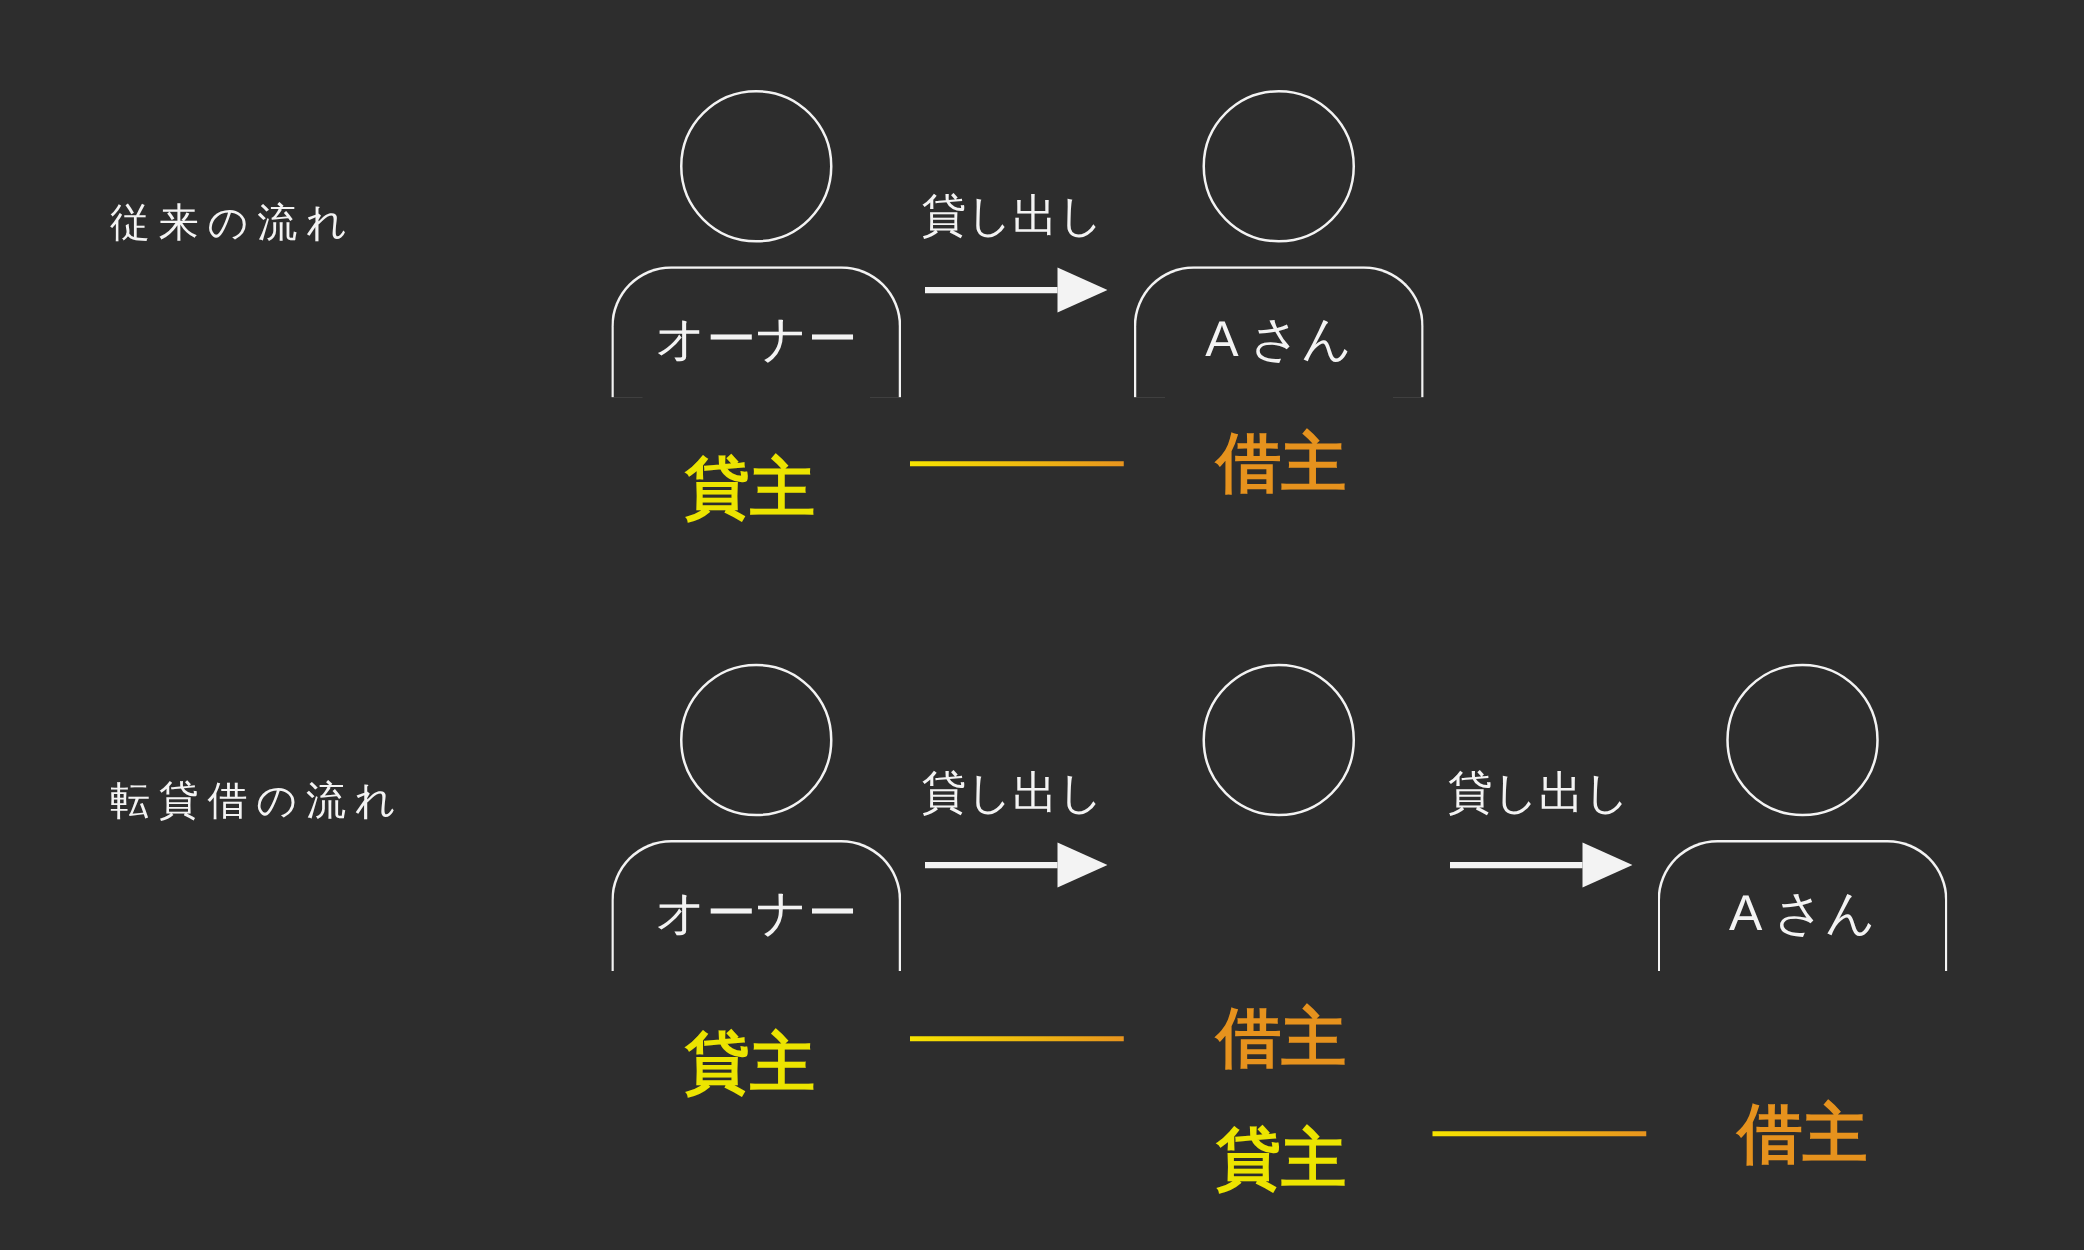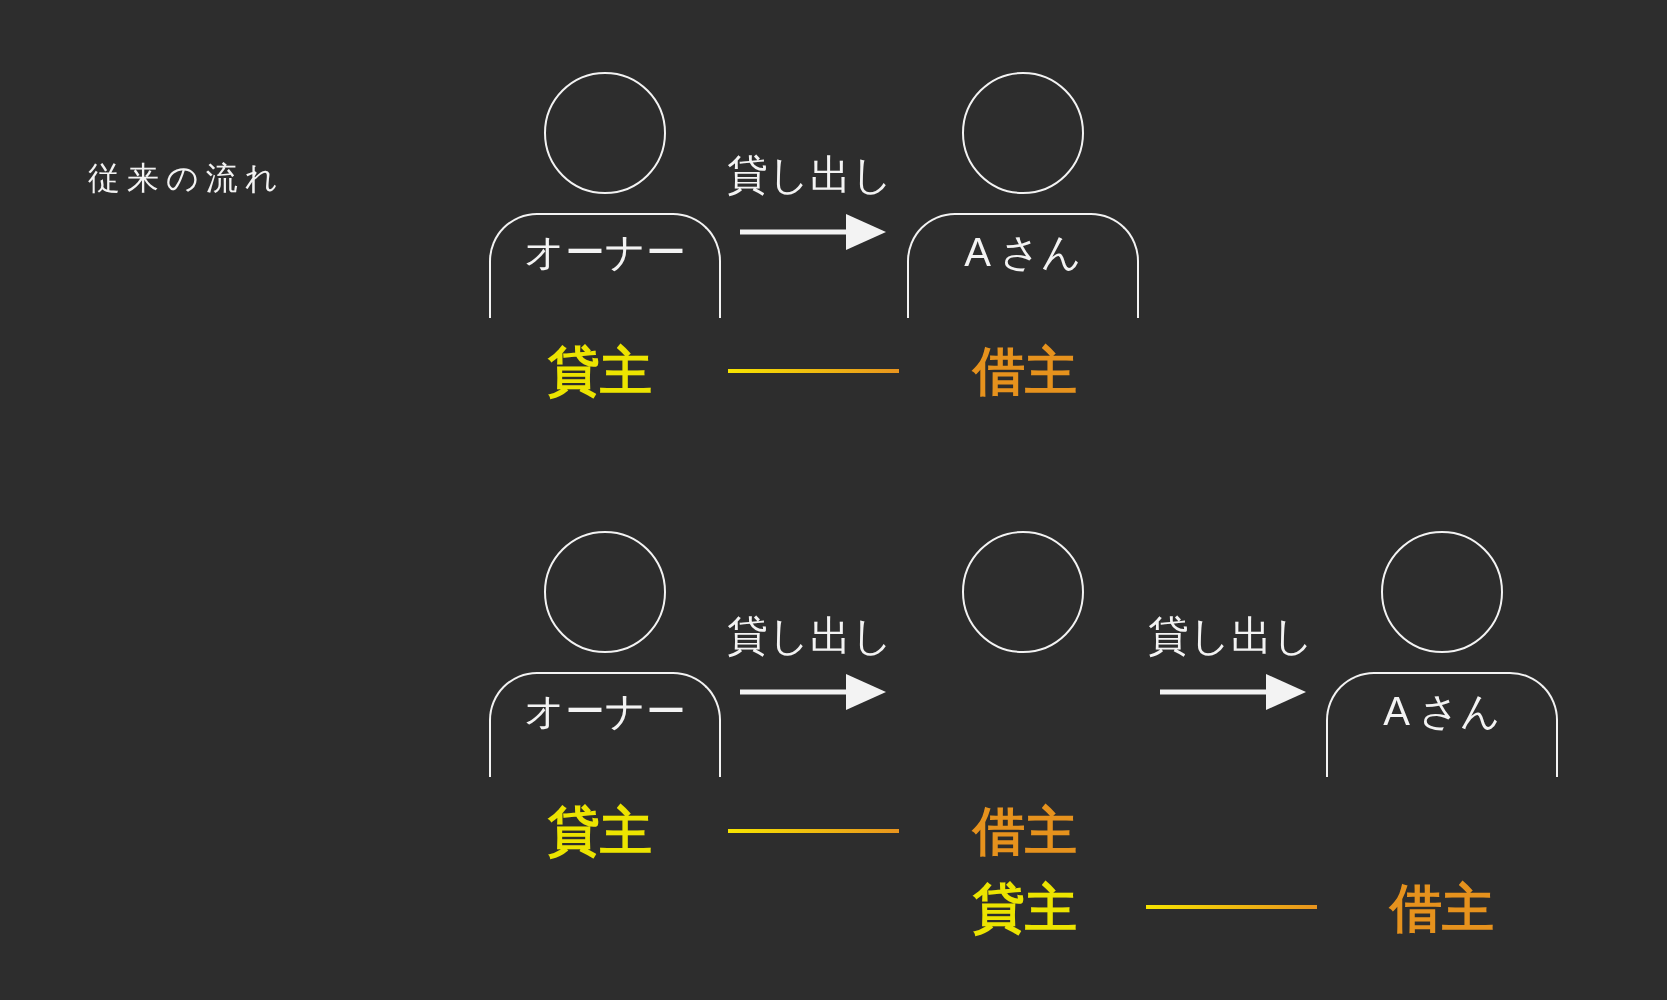--- a/index.html
+++ b/index.html
@@ -27,36 +27,36 @@
     border-radius:50%;
     box-sizing:border-box;
   }
   .pbody{
     margin-top:19px;
     width:232px;height:105px;
     box-sizing:border-box;
     border:2.5px solid var(--line-white,#f3f3f3);
     border-bottom:none;
     border-radius:48px 48px 0 0;
-    display:flex;justify-content:center;
+    display:flex;align-items:center;justify-content:center;
   }
   .plabel{
     color:var(--line-white,#f3f3f3);
     font-size:40px;
     padding-top:10px;
     white-space:nowrap;
   }
   
   .center-label{
     position:absolute;width:300px;text-align:center;
     line-height:1;white-space:nowrap;
   }
-  .lend{font-size:41px;color:var(--line-white,#f3f3f3);}
+  .lend{font-size:36px;color:var(--line-white,#f3f3f3);}
   .role{font-size:52px;font-weight:bold;}
-  .role-yellow{color:var(--yellow,#ece400);}
+  .role-yellow{color:var(--yellow,#ece400);margin-top:20px;}
   .role-orange{color:var(--orange,#e6921d);}
   .arrow{position:absolute;display:block;}
   .gline{
     position:absolute;width:171px;height:3.5px;
     background:linear-gradient(90deg,var(--gradient-start,#f6e400),var(--gradient-end,#e8941e));
   }
 </style>
 </head>
 <body>
 
@@ -81,20 +81,21 @@
     <div class="head"></div>
     <div class="pbody">
       <span class="plabel">A さん</span>
     </div>
   </div>
 
   <div class="center-label role role-yellow" style="left:450px;top:345px">貸主</div>
   <div class="gline" style="left:728px;top:369px"></div>
   <div class="center-label role role-orange" style="left:875px;top:345px">借主</div>
 
+  <div class="title" style="left:88px;top:622px">転貸借の流れ</div>
 
   <div class="person" style="left:489px;top:531px">
     <div class="head"></div>
     <div class="pbody">
       <span class="plabel">オーナー</span>
     </div>
   </div>
 
   <div class="center-label lend" style="left:660px;top:616px">貸し出し</div>
   <svg class="arrow" style="left:740px;top:672px" width="146" height="40" viewBox="0 0 146 40">

